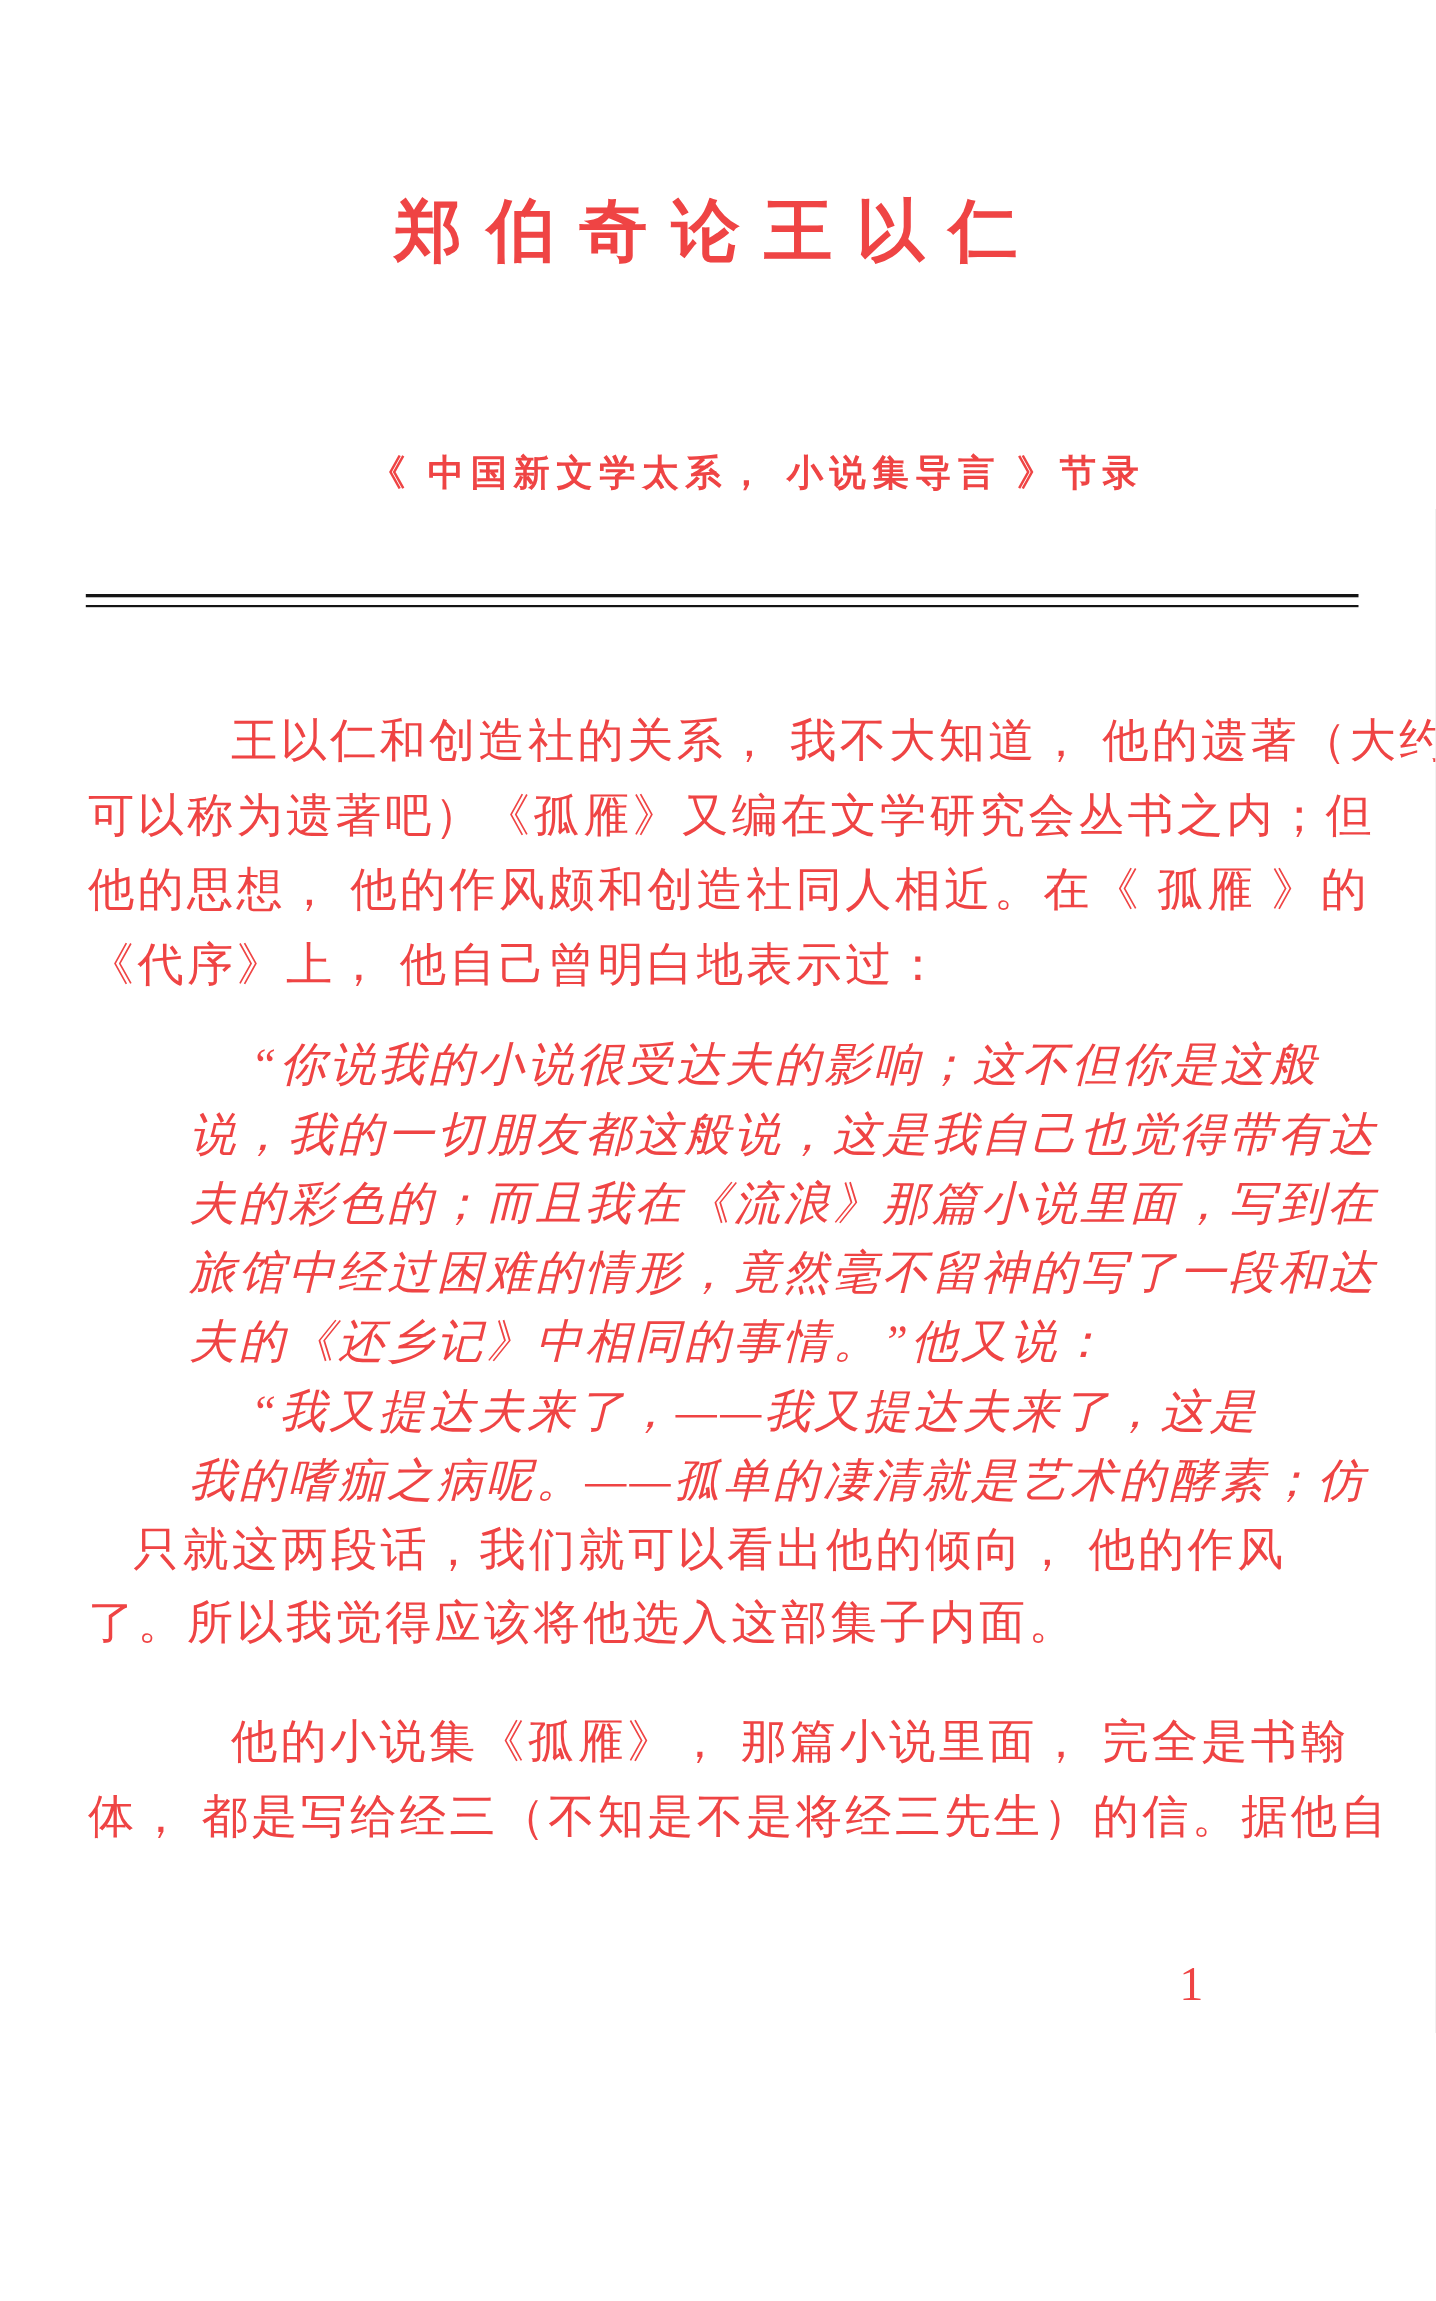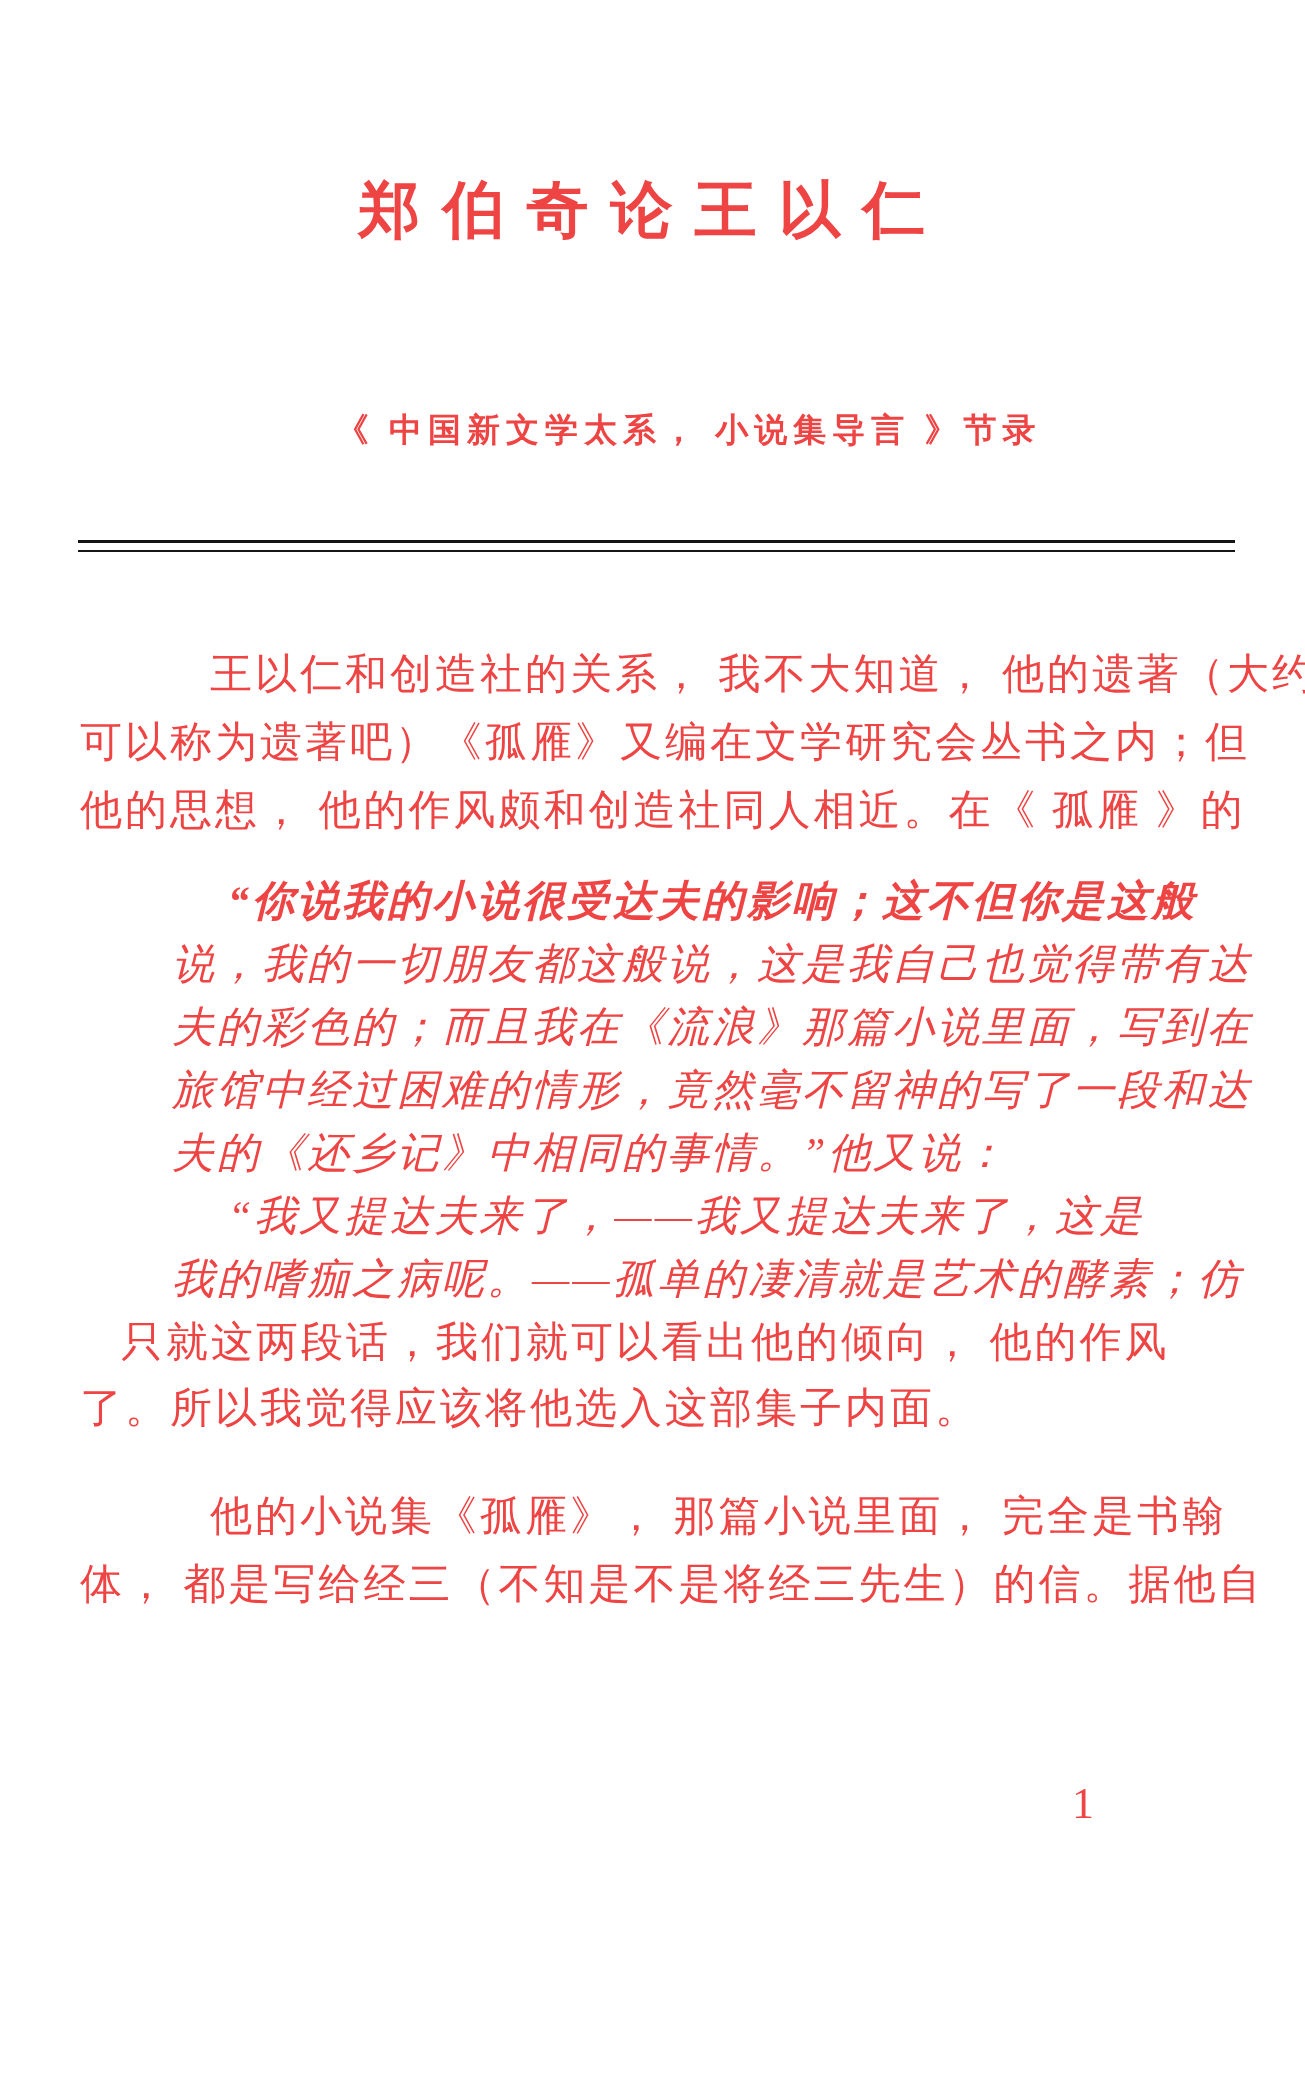--- a/index.html
+++ b/index.html
@@ -68,21 +68,20 @@
   .q {
     margin-left: 92px;
     line-height: 63px;
     font-style: italic;
   }
   .q-first {
     text-indent: 56px;
   }
   .q-gap {
     margin-top: 26px;
-    font-weight: bold;
   }
   .p3-gap {
     margin-top: 40px;
   }
   .page-number {
     position: absolute;
     top: 1778px;
     left: 1072px;
     font-size: 44px;
     font-weight: 400;
@@ -97,20 +96,21 @@
 
   <div class="subtitle">《 中国新文学太系， 小说集导言 》节录</div>
 
   <div class="rule"></div>
 
   <div class="body-text">
 
     <div class="line p-first">王以仁和创造社的关系， 我不大知道， 他的遗著（大约</div>
     <div class="line">可以称为遗著吧）《孤雁》又编在文学研究会丛书之内；但</div>
     <div class="line">他的思想， 他的作风颇和创造社同人相近。在《 孤雁 》的</div>
+    <div class="line">《代序》上， 他自己曾明白地表示过：</div>
 
     <div class="line q q-first q-gap">“你说我的小说很受达夫的影响；这不但你是这般</div>
     <div class="line q">说，我的一切朋友都这般说，这是我自己也觉得带有达</div>
     <div class="line q">夫的彩色的；而且我在《流浪》那篇小说里面，写到在</div>
     <div class="line q">旅馆中经过困难的情形，竟然毫不留神的写了一段和达</div>
     <div class="line q">夫的《还乡记》中相同的事情。”他又说：</div>
 
     <div class="line q q-first">“我又提达夫来了，——我又提达夫来了，这是</div>
     <div class="line q">我的嗜痂之病呢。——孤单的凄清就是艺术的酵素；仿</div>
 

